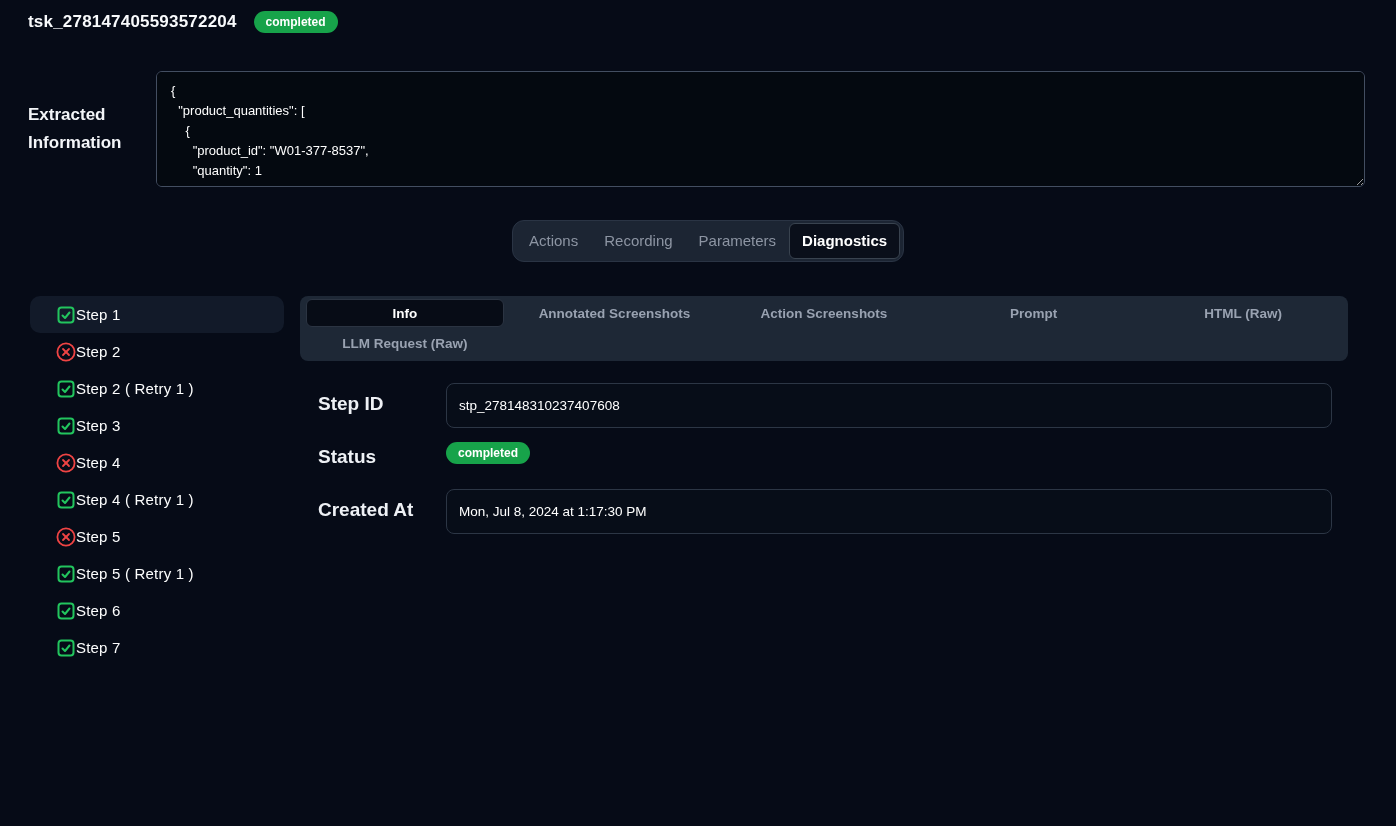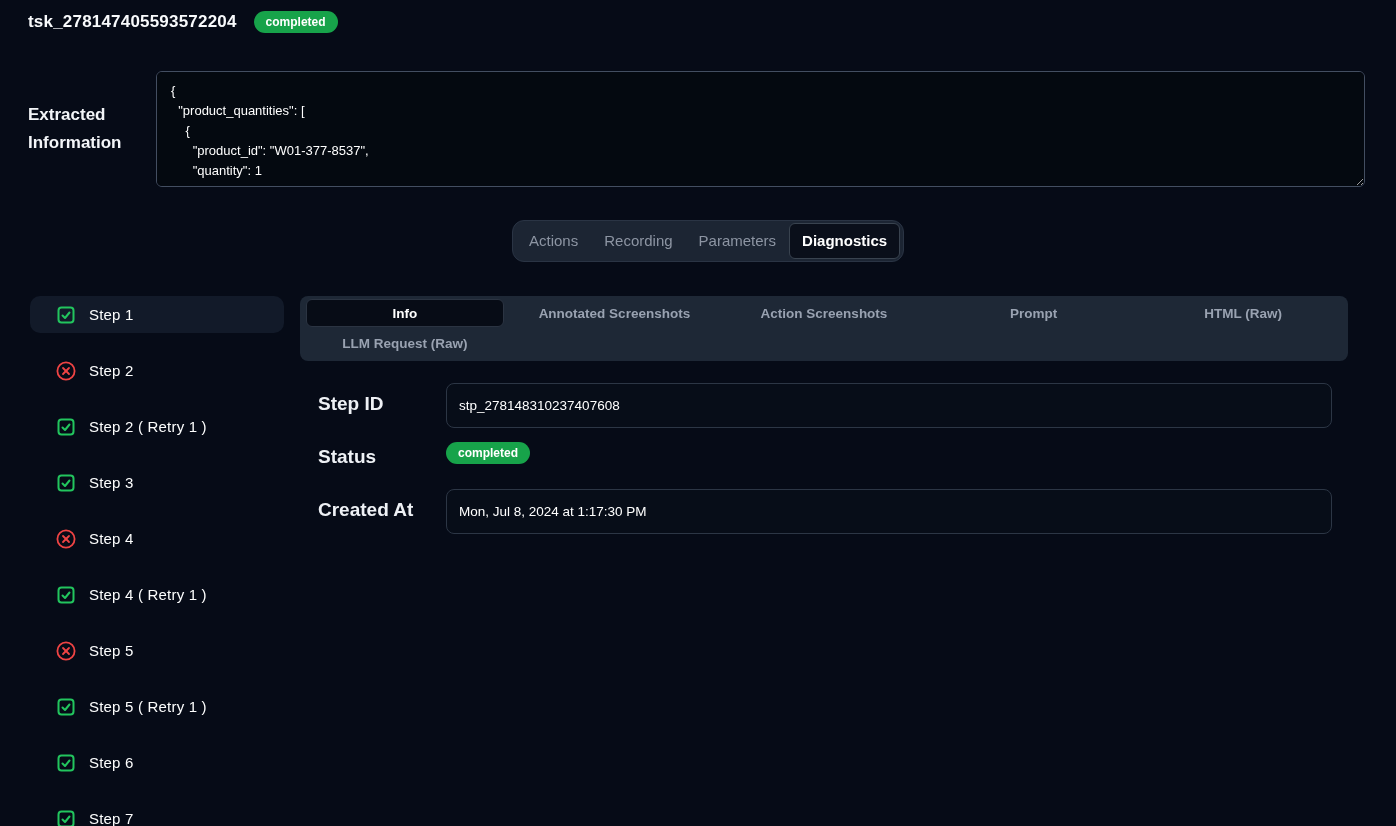--- a/index.html
+++ b/index.html
@@ -39,21 +39,21 @@
   .main-tab{
     padding:0 12px;font-size:15px;color:#8d95a3;line-height:34px;
     border-radius:6px;white-space:nowrap;cursor:pointer;border:1px solid transparent;
   }
   .main-tab.active{
     background:#0a0f1a;color:#fff;font-weight:700;border:1px solid #39434f;
   }
   
   .sidebar{position:absolute;left:30px;top:296px;width:254px;}
   .step-item{
-    height:37px;margin-bottom:19px;display:flex;align-items:center;gap:13px;
+    height:37px;display:flex;align-items:center;
     padding-left:26px;border-radius:10px;cursor:pointer;box-sizing:border-box;
   }
   .step-item.selected{background:#121a29;}
   .step-item .icon{width:20px;height:20px;display:flex;align-items:center;justify-content:center;}
   .step-item .success-icon{display:none;}
   .step-item .error-icon{display:none;}
   .step-item.success .success-icon{display:flex;}
   .step-item.error .error-icon{display:flex;}
   .step-label{font-size:15px;color:#fdfefe;letter-spacing:.2px;}
   

